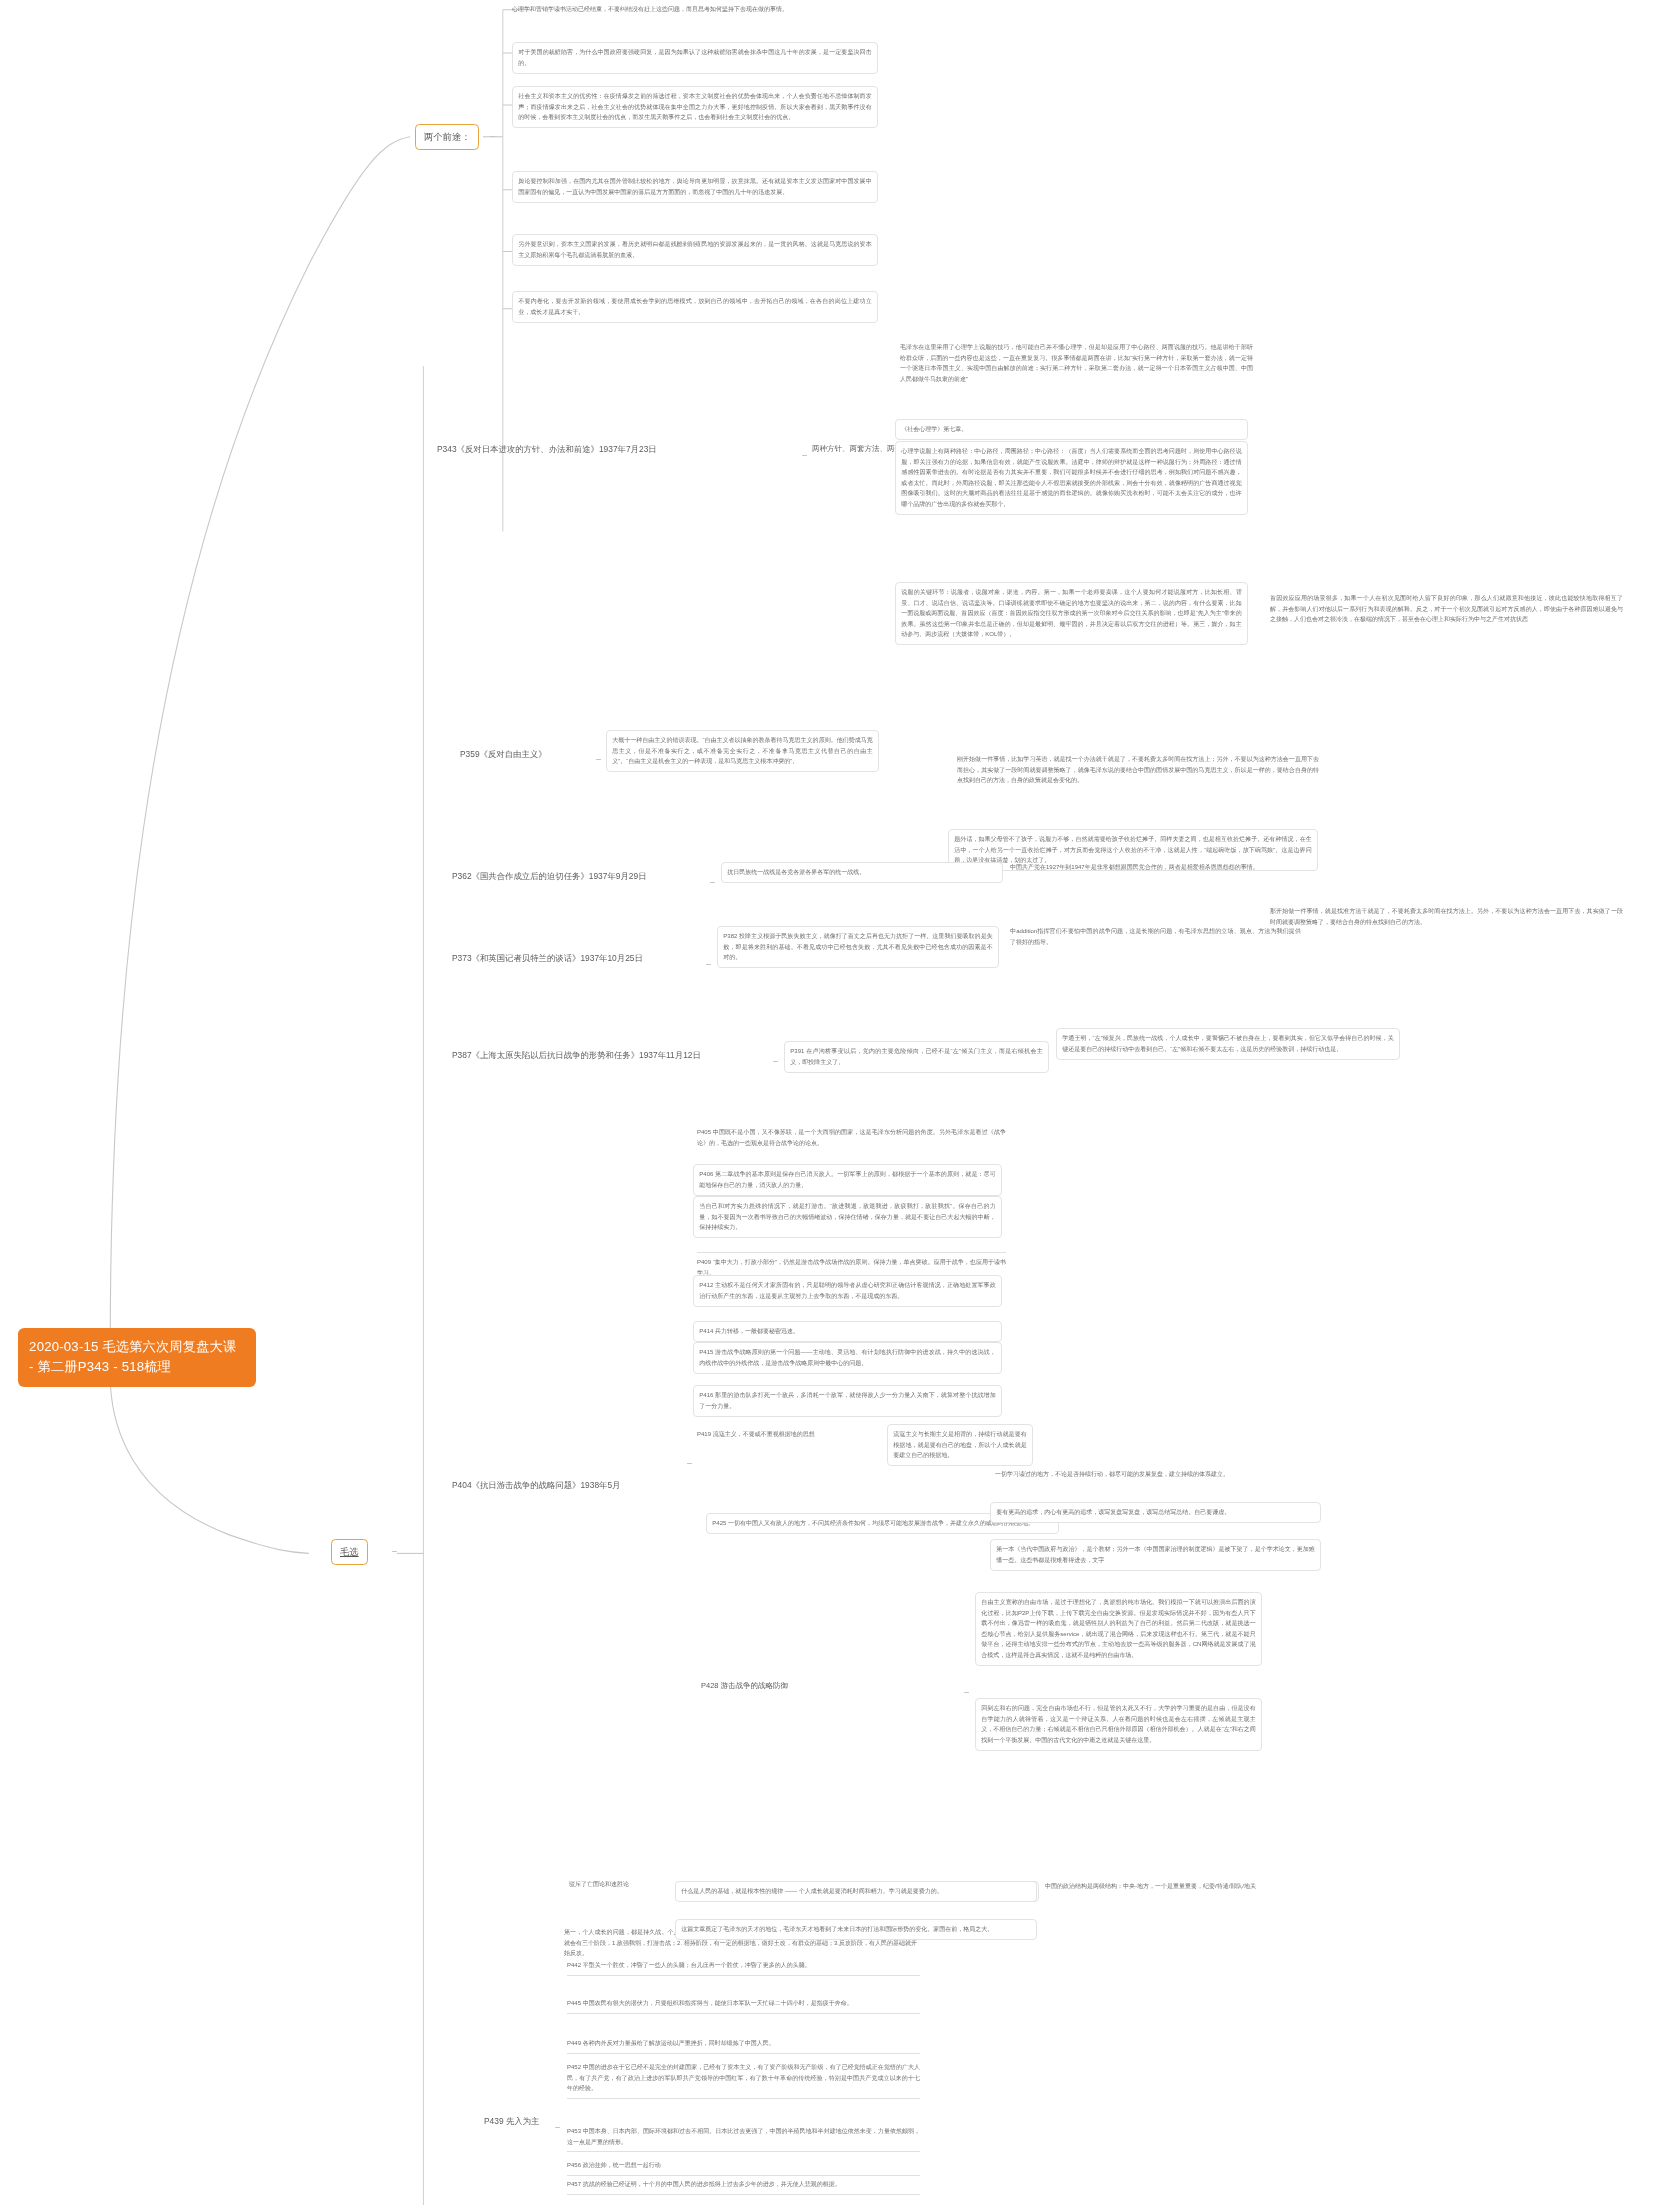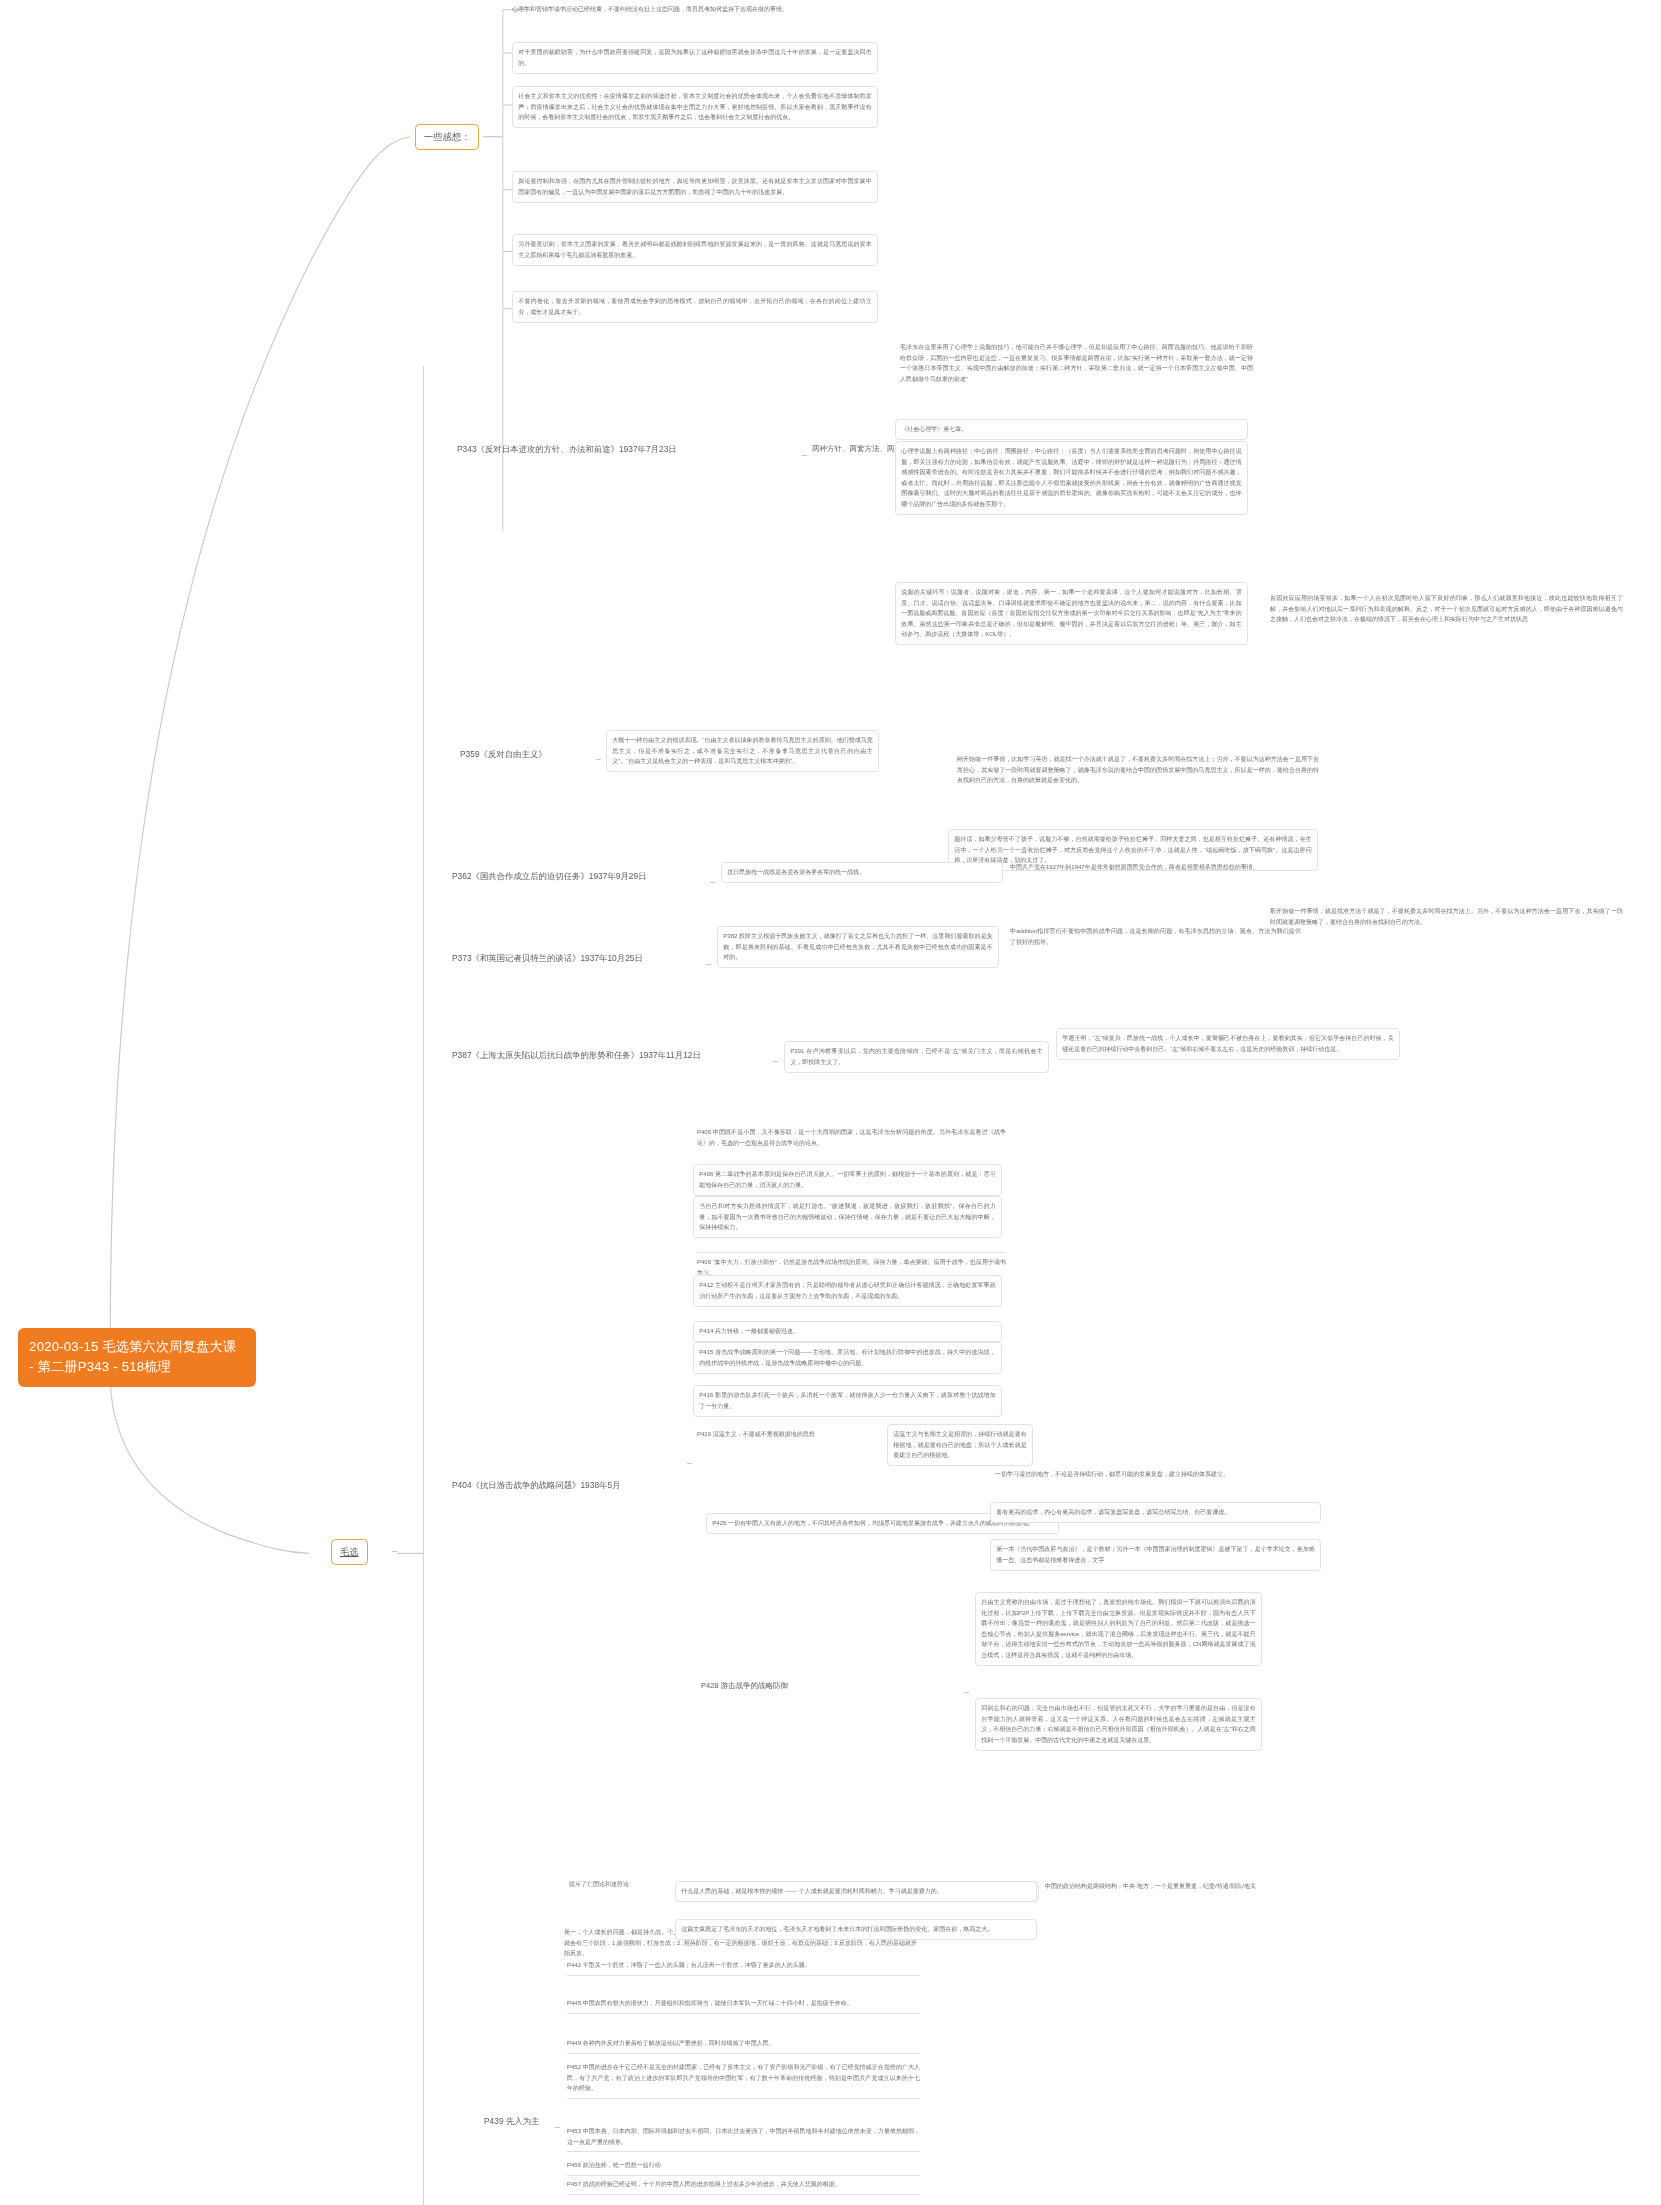--- a/index.html
+++ b/index.html
@@ -92,21 +92,21 @@
       <path d="M900,3522 L960,3522"></path>
       <path d="M960,830 L960,5222" stroke-width="2"></path>
     </g>
   </svg>
 
   <div class="node root" style="left:17.6px; top:1328px;">
     <span>2020-03-15 毛选第六次周复盘大课 - 第二册P343 - 518梳理</span>
   </div>
 
   <div class="node lvl1" style="left:415px; top:124px;">
-    <span>一些感想：</span>
+    <span>两个前途：</span>
   </div>
   <div class="dash" style="left:490px; top:136px;"></div>
 
   <div class="node leaf" style="left:512px; top:3.5px; width:366px;">
     <span>心理学和营销学读书活动已经结束，不要纠结没有赶上这些问题，而且思考如何坚持下去现在做的事情。</span>
   </div>
   <div class="node leaf boxed" style="left:512px; top:42px; width:366px;">
     <span>对于美国的栽赃陷害，为什么中国政府要强硬回复，是因为如果认了这种栽赃陷害就会抹杀中国这几十年的发展，是一定要坚决回击的。</span>
   </div>
   <div class="node leaf boxed" style="left:512px; top:86px; width:366px;">
@@ -120,21 +120,21 @@
   </div>
   <div class="node leaf boxed" style="left:512px; top:291px; width:366px;">
     <span>不要内卷化，要去开发新的领域，要使用成长会学到的思维模式，放到自己的领域中，去开拓自己的领域，在各自的岗位上建功立业，成长才是真才实干。</span>
   </div>
 
   <div class="node lvl1" style="left:331px; top:1539px;text-decoration:underline;">
     <span>毛选</span>
   </div>
   <div class="dash" style="left:392px; top:1551px;"></div>
 
-  <div class="node lvl2" style="left:437px; top:443px;margin-left:20px;">
+  <div class="node lvl2" style="left:437px; top:443px;">
     <span>P343《反对日本进攻的方针、办法和前途》1937年7月23日</span>
   </div>
   <div class="dash" style="left:802px; top:455px;"></div>
 
   <div class="node lvl2" style="left:812px; top:443px; font-size:7.5px;">
     <span>两种方针、两套方法、两个前途</span>
   </div>
   <div class="dash" style="left:1022px; top:455px;"></div>
 
   <div class="node leaf" style="left:900px; top:342px; width:353px;">

